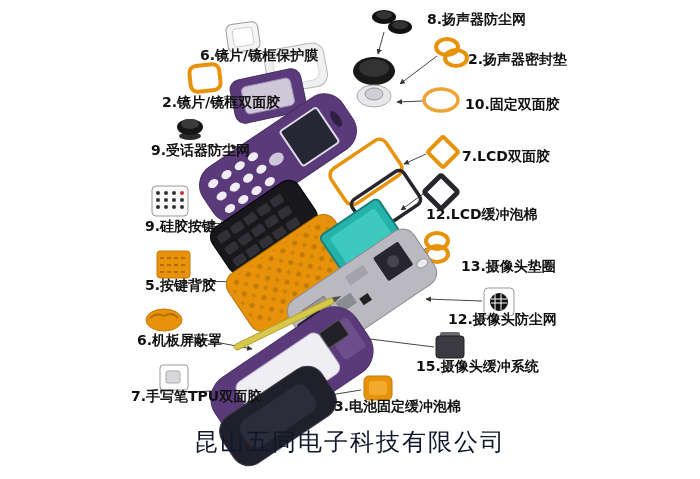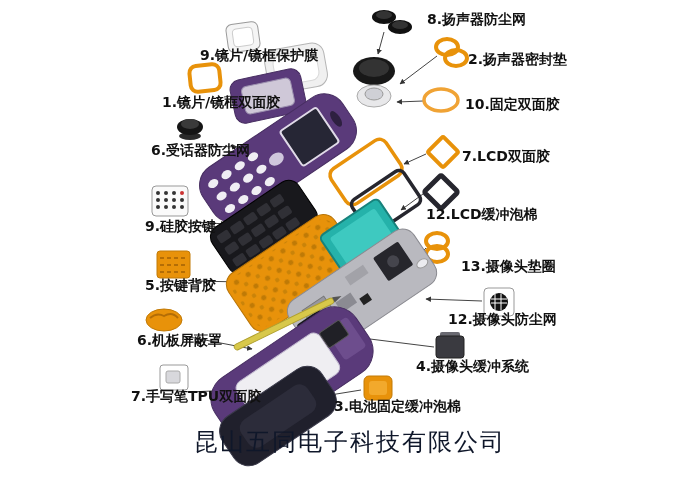--- a/index.html
+++ b/index.html
@@ -257,32 +257,32 @@
       <polygon points="55,-3 64,0 55,3" fill="#555"></polygon>
     </g>
 
     <g transform="translate(278,416) rotate(-34)">
       <rect x="-60" y="-28" width="120" height="56" rx="18" fill="#20202c" stroke="#3a3a4a"></rect>
       <rect x="-40" y="-16" width="80" height="32" rx="10" fill="#2c2c3a"></rect>
     </g>
   </g>
 </svg>
 
-<div class="lbl" style="left:200px;top:48px">9.镜片/镜框保护膜</div>
-<div class="lbl" style="left:162px;top:95px">1.镜片/镜框双面胶</div>
-<div class="lbl" style="left:151px;top:143px">6.受话器防尘网</div>
+<div class="lbl" style="left:200px;top:48px">6.镜片/镜框保护膜</div>
+<div class="lbl" style="left:162px;top:95px">2.镜片/镜框双面胶</div>
+<div class="lbl" style="left:151px;top:143px">9.受话器防尘网</div>
 <div class="lbl" style="left:145px;top:219px">9.硅胶按键</div>
 <div class="lbl" style="left:145px;top:278px">5.按键背胶</div>
 <div class="lbl" style="left:137px;top:333px">6.机板屏蔽罩</div>
 <div class="lbl" style="left:131px;top:389px">7.手写笔TPU双面胶</div>
 <div class="lbl" style="left:427px;top:12px">8.扬声器防尘网</div>
 <div class="lbl" style="left:468px;top:52px">2.扬声器密封垫</div>
 <div class="lbl" style="left:465px;top:97px">10.固定双面胶</div>
 <div class="lbl" style="left:462px;top:149px">7.LCD双面胶</div>
 <div class="lbl" style="left:426px;top:207px">12.LCD缓冲泡棉</div>
 <div class="lbl" style="left:461px;top:259px">13.摄像头垫圈</div>
 <div class="lbl" style="left:448px;top:312px">12.摄像头防尘网</div>
-<div class="lbl" style="left:416px;top:359px">4.摄像头缓冲系统</div>
+<div class="lbl" style="left:416px;top:359px">15.摄像头缓冲系统</div>
 <div class="lbl" style="left:334px;top:399px">3.电池固定缓冲泡棉</div>
 
 <div class="company">昆山五同电子科技有限公司</div>
 
 </div>
 
 </body></html>

